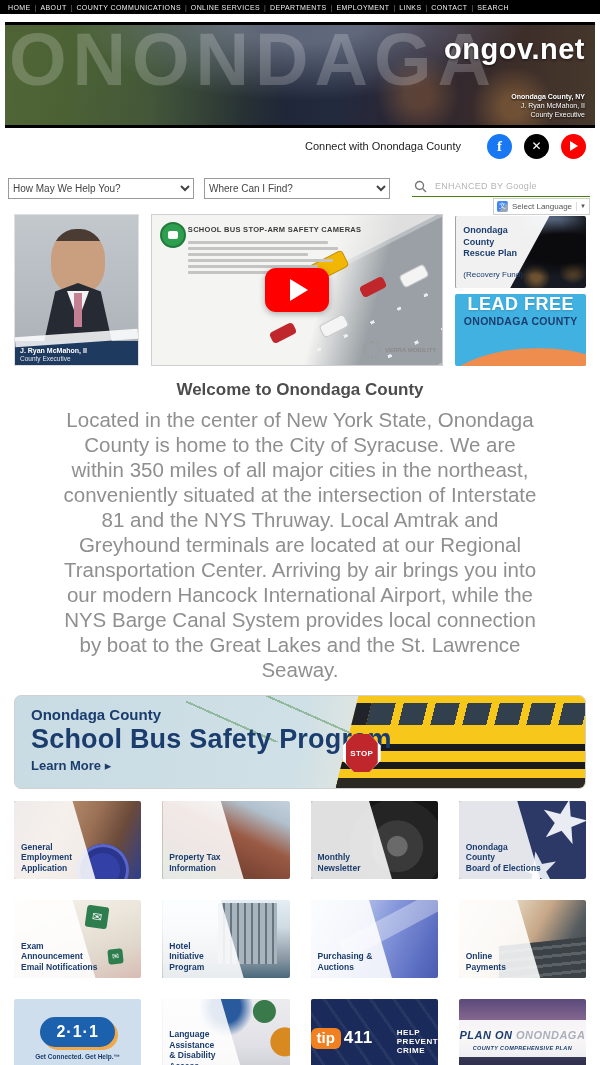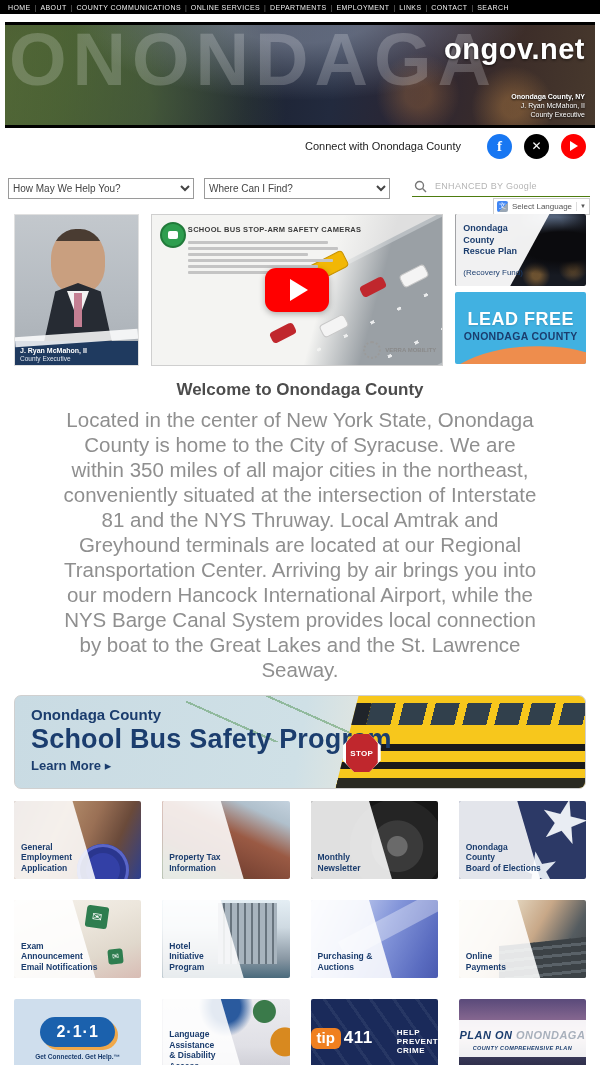--- a/index.html
+++ b/index.html
@@ -50,21 +50,21 @@
   .search-box input::placeholder{color:#b5b5b5;font-size:9px;letter-spacing:.3px;}
   .translate{position:absolute;right:0;top:18px;background:#fff;border:1px solid #cfcfcf;
     display:flex;align-items:center;height:15px;padding:0 3px;cursor:pointer;}
   .translate .gicon{width:11px;height:11px;border-radius:2px;margin-right:4px;
     background:linear-gradient(135deg,#4086f4 55%,#9aa7b5 55%);color:#fff;font-size:7px;
     display:flex;align-items:center;justify-content:center;}
   .translate .txt{font-size:8px;color:#555;padding-right:4px;border-right:1px solid #ddd;}
   .translate .arr{font-size:6px;color:#555;padding-left:3px;}
 
   
-  .main-row{display:flex;gap:12px;padding:6px 14px 0;}
+  .main-row{display:flex;gap:12px;padding:6px 14px 0;align-items:flex-end;}
 
   .exec{width:126px;height:150px;position:relative;overflow:hidden;border:1px solid #e0e0e0;
     background:linear-gradient(180deg,#c3c8cd 0%,#b4bac0 60%,#a8aeb4 100%);}
   .exec .head{position:absolute;left:36px;top:14px;width:54px;height:64px;border-radius:46% 46% 42% 42%;
     background:linear-gradient(180deg,#4a3c32 0 18%,#c99f7f 19% 100%);}
   .exec .suit{position:absolute;left:6px;top:68px;width:114px;height:70px;
     background:#262b33;clip-path:polygon(18% 100%,30% 12%,50% 0,70% 12%,82% 100%,100% 100%,0 100%);}
   .exec .shirt{position:absolute;left:52px;top:76px;width:22px;height:30px;background:#f2f2f2;
     clip-path:polygon(0 0,100% 0,50% 100%);}
   .exec .tie{position:absolute;left:59px;top:78px;width:8px;height:34px;background:#c47f93;}
@@ -113,21 +113,21 @@
       radial-gradient(circle at 75% 15%, rgba(110,130,160,.7) 0 8%, transparent 30%),
       #171a22;}
   .rescue .wedge{position:absolute;inset:0;background:rgba(255,255,255,.94);
     clip-path:polygon(0 0,72% 0,42% 100%,0 100%);}
   .rescue .rp1{position:absolute;left:8px;top:9px;font-size:9px;font-weight:bold;color:#1b3d6e;
     line-height:11.5px;white-space:pre-line;}
   .rescue .rp2{position:absolute;left:8px;bottom:9px;font-size:8px;color:#1b3d6e;}
   .leadfree{background:#41b1e1;text-align:center;}
   .leadfree::after{content:"";position:absolute;left:-20%;bottom:-46%;width:140%;height:70%;
     background:#ee8d4d;border-radius:50% 50% 0 0/100% 70% 0 0;transform:rotate(-5deg);}
-  .leadfree .lf1{margin-top:17px;color:#fff;font-weight:900;font-size:18px;letter-spacing:.5px;
+  .leadfree .lf1{color:#fff;font-weight:900;font-size:18px;letter-spacing:.5px;
     text-shadow:0 1px 2px rgba(0,0,0,.15);position:relative;z-index:1;}
   .leadfree .lf2{color:#1b3d6e;font-weight:900;font-size:10.5px;letter-spacing:.3px;position:relative;z-index:1;}
 
   
   .welcome-h{margin-top:14px;text-align:center;font-size:17px;font-weight:bold;color:#4c4c4c;}
   .welcome-p{margin:7px auto 0;width:480px;text-align:center;font-size:20.5px;line-height:25px;color:#8f8f8f;}
 
   
   .bus-banner{margin:13px 14px 0;height:92px;position:relative;overflow:hidden;border-radius:7px;
     border:1px solid #d0d0d0;cursor:pointer;

